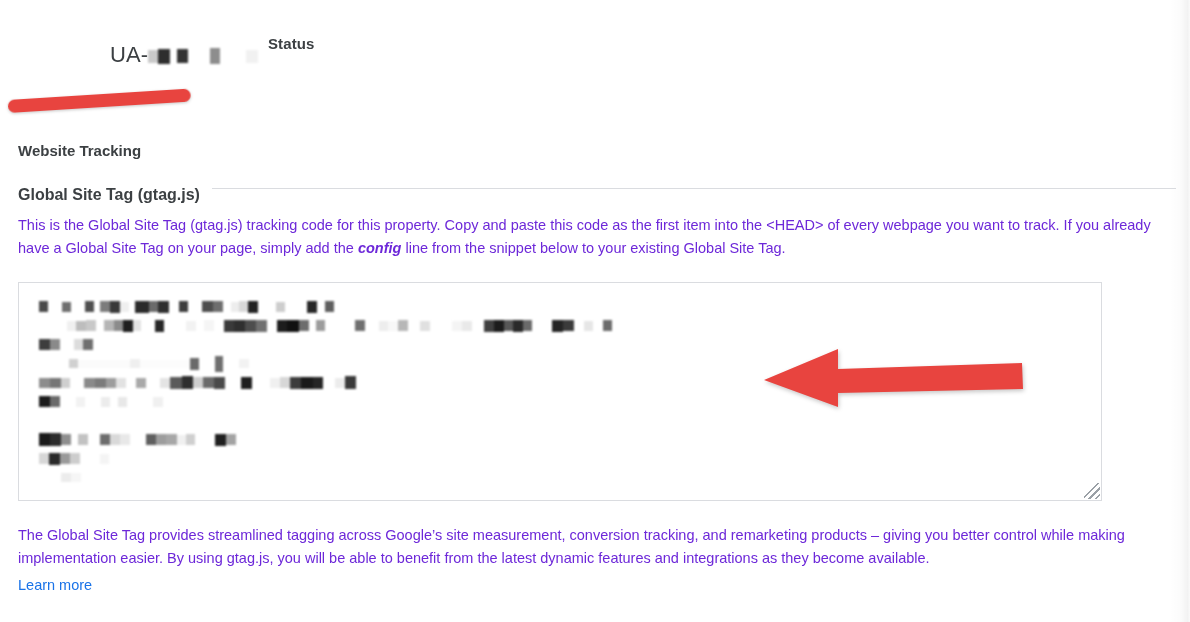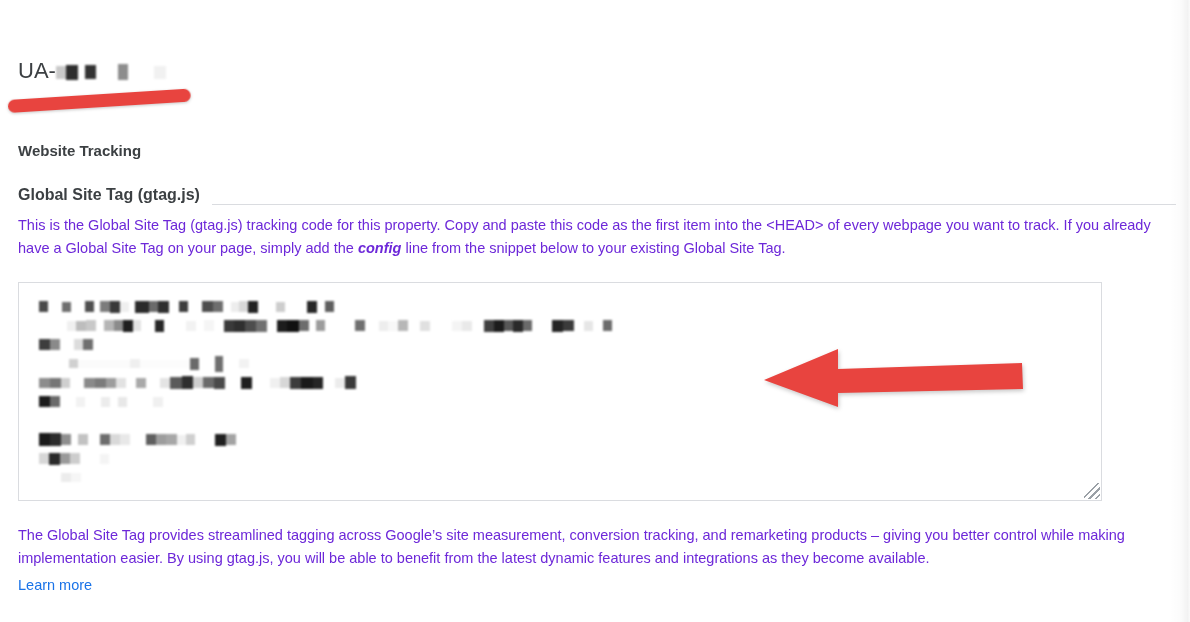--- a/index.html
+++ b/index.html
@@ -59,27 +59,28 @@
   .sub-head {
     font-size: 15px;
     font-weight: bold;
     color: #3c4043;
     letter-spacing: 0.1px;
     line-height: 20px;
     margin: 0 0 0 0;
   }
 
   .tracking-value {
-    margin-top: 22px;
+    margin-top: 6px;
     font-size: 22px;
     line-height: 30px;
     color: #3c4043;
     display: flex;
     align-items: center;
     white-space: nowrap;
+    justify-content: flex-end;
   }
 
   .status-text {
     margin-top: 12px;
     font-size: 14px;
     line-height: 20px;
     color: #3c4043;
   }
 
   a.link {
@@ -109,21 +110,21 @@
     color: #3c4043;
     line-height: 20px;
   }
 
   .gst-head-row {
     position: absolute;
     left: 18px;
     top: 185px;
     width: 1158px;
     display: flex;
-    align-items: flex-end;
+    align-items: flex-start;
     gap: 12px;
   }
   .gst-head {
     font-size: 16px;
     font-weight: bold;
     color: #3c4043;
     line-height: 20px;
     white-space: nowrap;
   }
   .gst-rule {
@@ -229,20 +230,21 @@
   <div class="info-row">
 
     <div class="col-tracking">
       <div class="tracking-value">
         <span>UA-</span>
         <span class="mosaic" id="mosaic-tracking"><span style="width: 10px; height: 13px; background: rgb(201, 201, 201);"></span><span style="width: 12px; height: 15px; background: rgb(46, 46, 46);"></span><span style="width: 7px; height: 13px; background: rgb(255, 255, 255);"></span><span style="width: 11px; height: 14px; background: rgb(51, 51, 51);"></span><span style="width: 22px; height: 13px; background: rgb(255, 255, 255);"></span><span style="width: 10px; height: 16px; background: rgb(141, 141, 141);"></span><span style="width: 26px; height: 13px; background: rgb(255, 255, 255);"></span><span style="width: 12px; height: 13px; background: rgb(241, 241, 241);"></span></span>
       </div>
     </div>
 
     <div class="col-status">
+      <div class="sub-head">Status</div>
     </div>
 
   </div>
 
   <div class="website-tracking">Website Tracking</div>
 
   <div class="gst-head-row">
     <div class="gst-head">Global Site Tag (gtag.js)</div>
     <div class="gst-rule"></div>
   </div>

